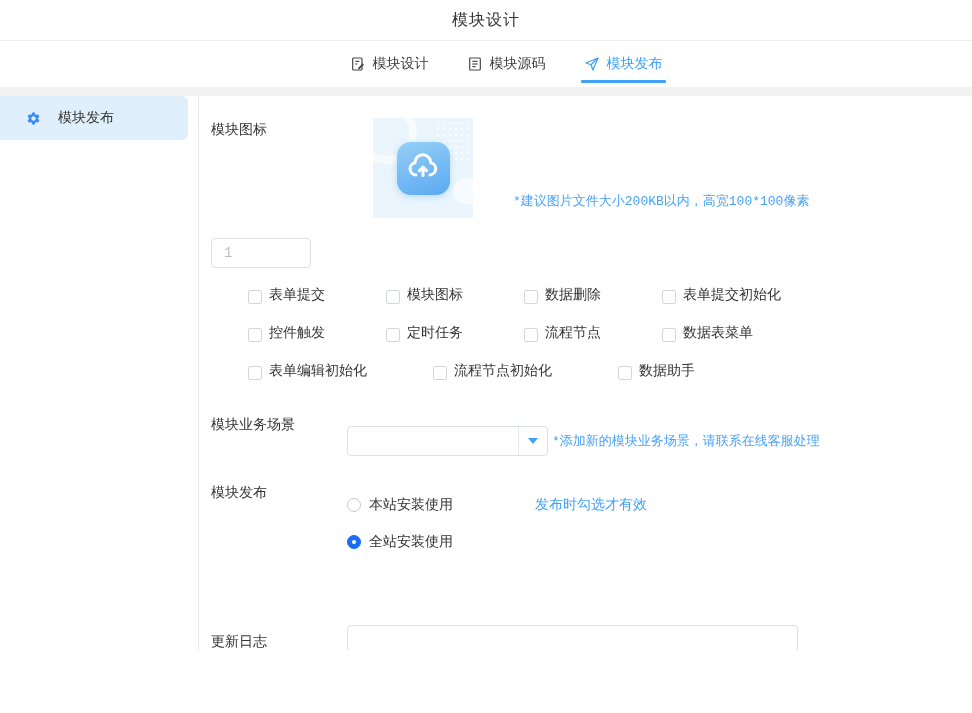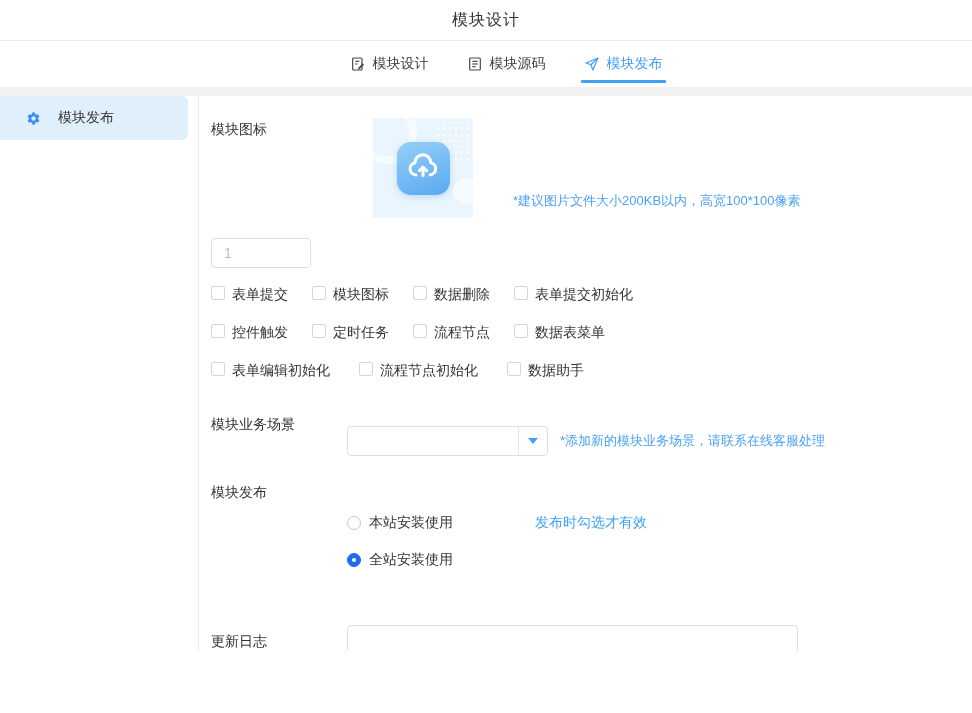--- a/index.html
+++ b/index.html
@@ -1,17 +1,17 @@
 <!DOCTYPE html>
 <html><head>
 <meta charset="utf-8">
 <style>
   * { margin:0; padding:0; box-sizing:border-box; }
   body { font-family:"Liberation Sans","DejaVu Sans",sans-serif; background:#fff; }
-  .screen { width:972px; height:650px; position:relative; background:#e5e5e5; overflow:hidden; }
+  .screen { width:972px; height:650px; position:relative; background:#e5e5e5; overflow:hidden;font-family:Liberation Mono, monospace; }
 
   
   .hdr { height:41px; display:flex; align-items:center; justify-content:center;
          border-bottom:1px solid #ededed; background:#fff; }
   .hdr-title { font-size:16px; color:#333; letter-spacing:1px; }
 
   
   .tabbar { height:46px; display:flex; align-items:stretch; justify-content:center;
             gap:38px; padding-left:40px; background:#fff; }
   .tab { display:flex; align-items:center; gap:7px; font-size:14px; color:#3f3f3f;
@@ -60,45 +60,45 @@
   .row-version .flabel { line-height:30px; }
   .txt-input { height:30px; border:1px solid #dcdfe6; border-radius:4px; padding:0 12px;
         font-size:14px; color:#333; outline:none; font-family:inherit; background:#fff; }
   .txt-input::placeholder { color:#b9bdc5; }
   .version-input { width:100px; }
 
   
   .row-type { top:190px; }
   .row-type .flabel { padding-top:1px; }
   .cb-row { display:flex; align-items:center; margin-bottom:20px; }
-  .cb { display:inline-flex; align-items:flex-start; gap:7px; font-size:14px; color:#333;
-        cursor:pointer; white-space:nowrap; }
+  .cb { display:inline-flex; align-items:flex-end; gap:7px; font-size:14px; color:#333;
+        cursor:pointer; white-space:nowrap;margin-left:37px; }
   .cb-row.fixed .cb { width:101px; }
   .cb-row.fixed .cb:last-child { width:auto; }
   .cb-row.loose .cb { margin-right:29px; }
   .cbox { width:14px; height:14px; border:1px solid #d3d6dd; border-radius:2px;
         background:#fff; flex-shrink:0; }
 
   
   .row-scenario { top:318px; }
   .row-scenario .flabel { padding-top:2px; }
-  .row-scenario .rcontent { display:flex; align-items:center; gap:12px; margin-top:12px; }
+  .row-scenario .rcontent { display:flex; align-items:center; gap:4px; margin-top:12px; }
   .select { width:201px; height:30px; border:1px solid #dcdfe6; border-radius:4px;
         display:flex; background:#fff; cursor:pointer; }
   .select .val { flex:1; font-size:14px; color:#333; line-height:28px; padding:0 10px; }
   .select .arrow-zone { width:29px; border-left:1px solid #e4e7ed; display:flex;
         align-items:center; justify-content:center; }
   .tri-down { width:0; height:0; border-left:5px solid transparent;
         border-right:5px solid transparent; border-top:6px solid #41a0f8; }
 
   
   .row-install { top:387px; }
   .row-install .flabel { padding-top:1px; }
   .radio-col { display:flex; flex-direction:column; }
-  .radio-line { display:flex; align-items:center; margin-top:31px; }
+  .radio-line { display:flex; align-items:center; margin-top:13px; }
   .radio-line + .radio-line { margin-top:19px; }
   .radio-item { display:flex; align-items:center; gap:8px; font-size:14px; color:#333;
         cursor:pointer; width:188px; }
   .rdot { width:14px; height:14px; border-radius:50%; border:1px solid #c4c8cf;
         background:#fff; position:relative; flex-shrink:0; }
   .rdot.checked { background:#1b6ef3; border-color:#1b6ef3; }
   .rdot.checked::after { content:""; position:absolute; width:4px; height:4px;
         background:#fff; border-radius:50%; left:4px; top:4px; }
   .note-link { font-size:14px; color:#41a0f8; cursor:pointer; }
 

